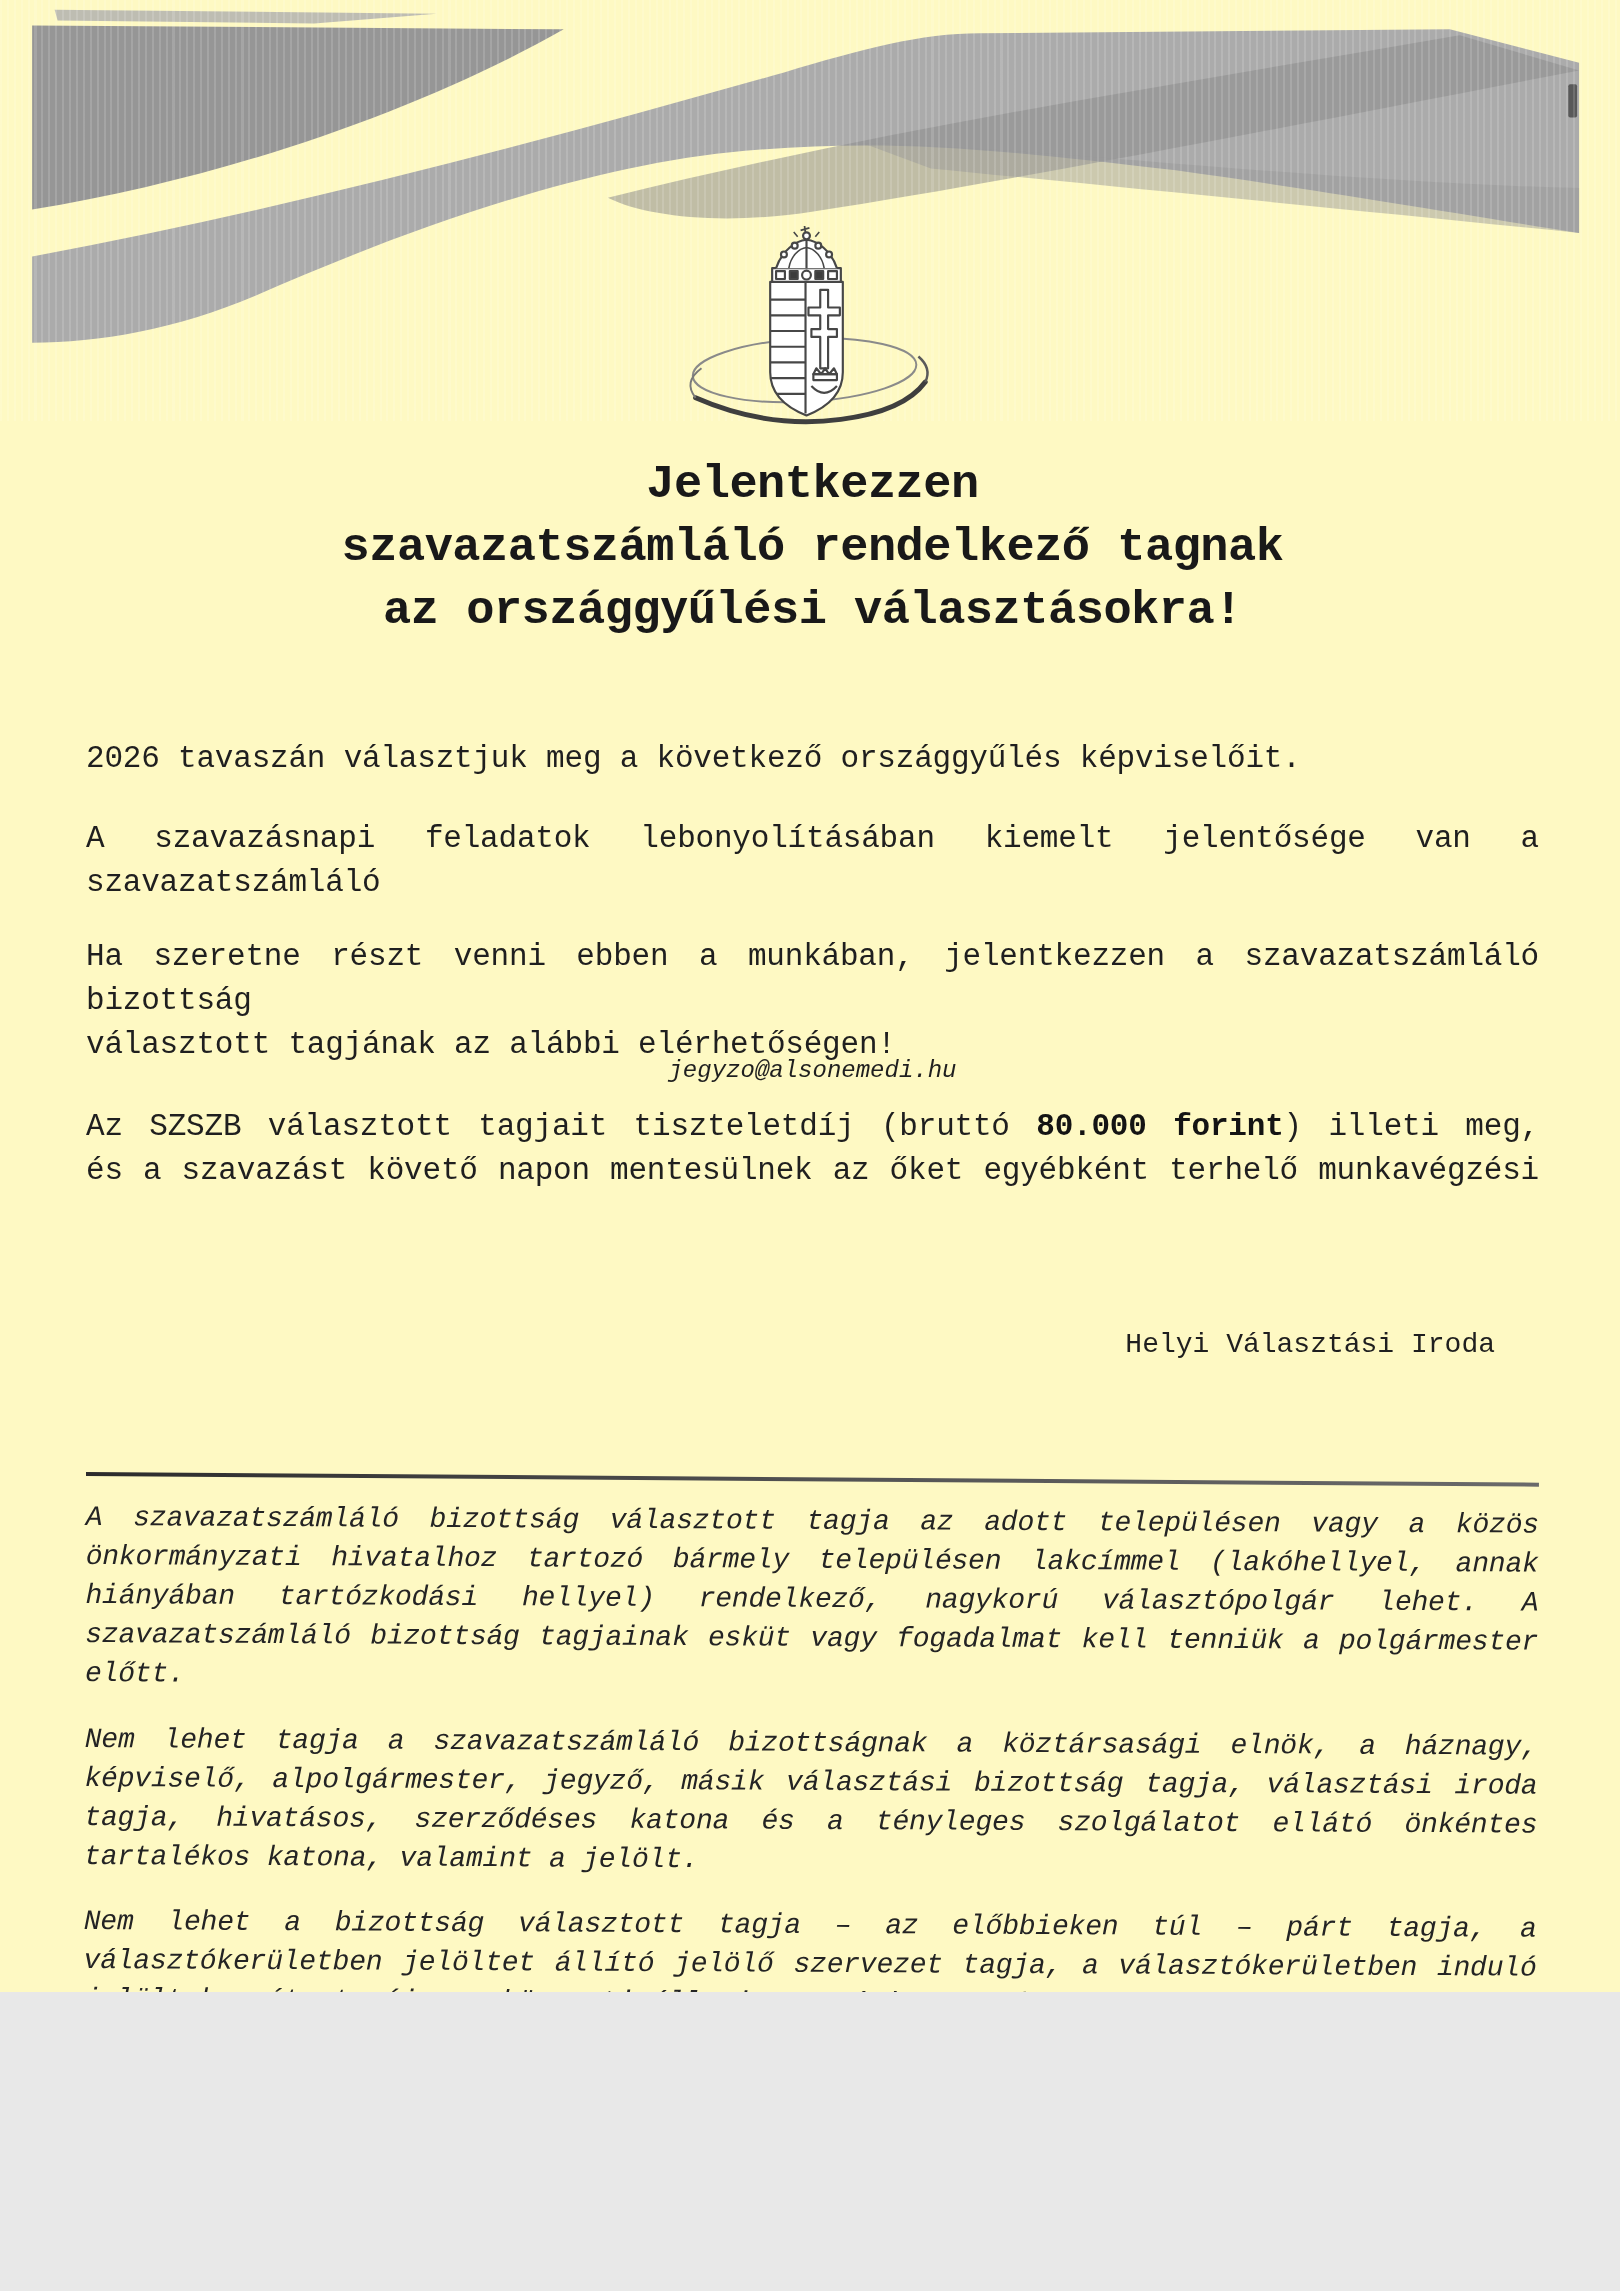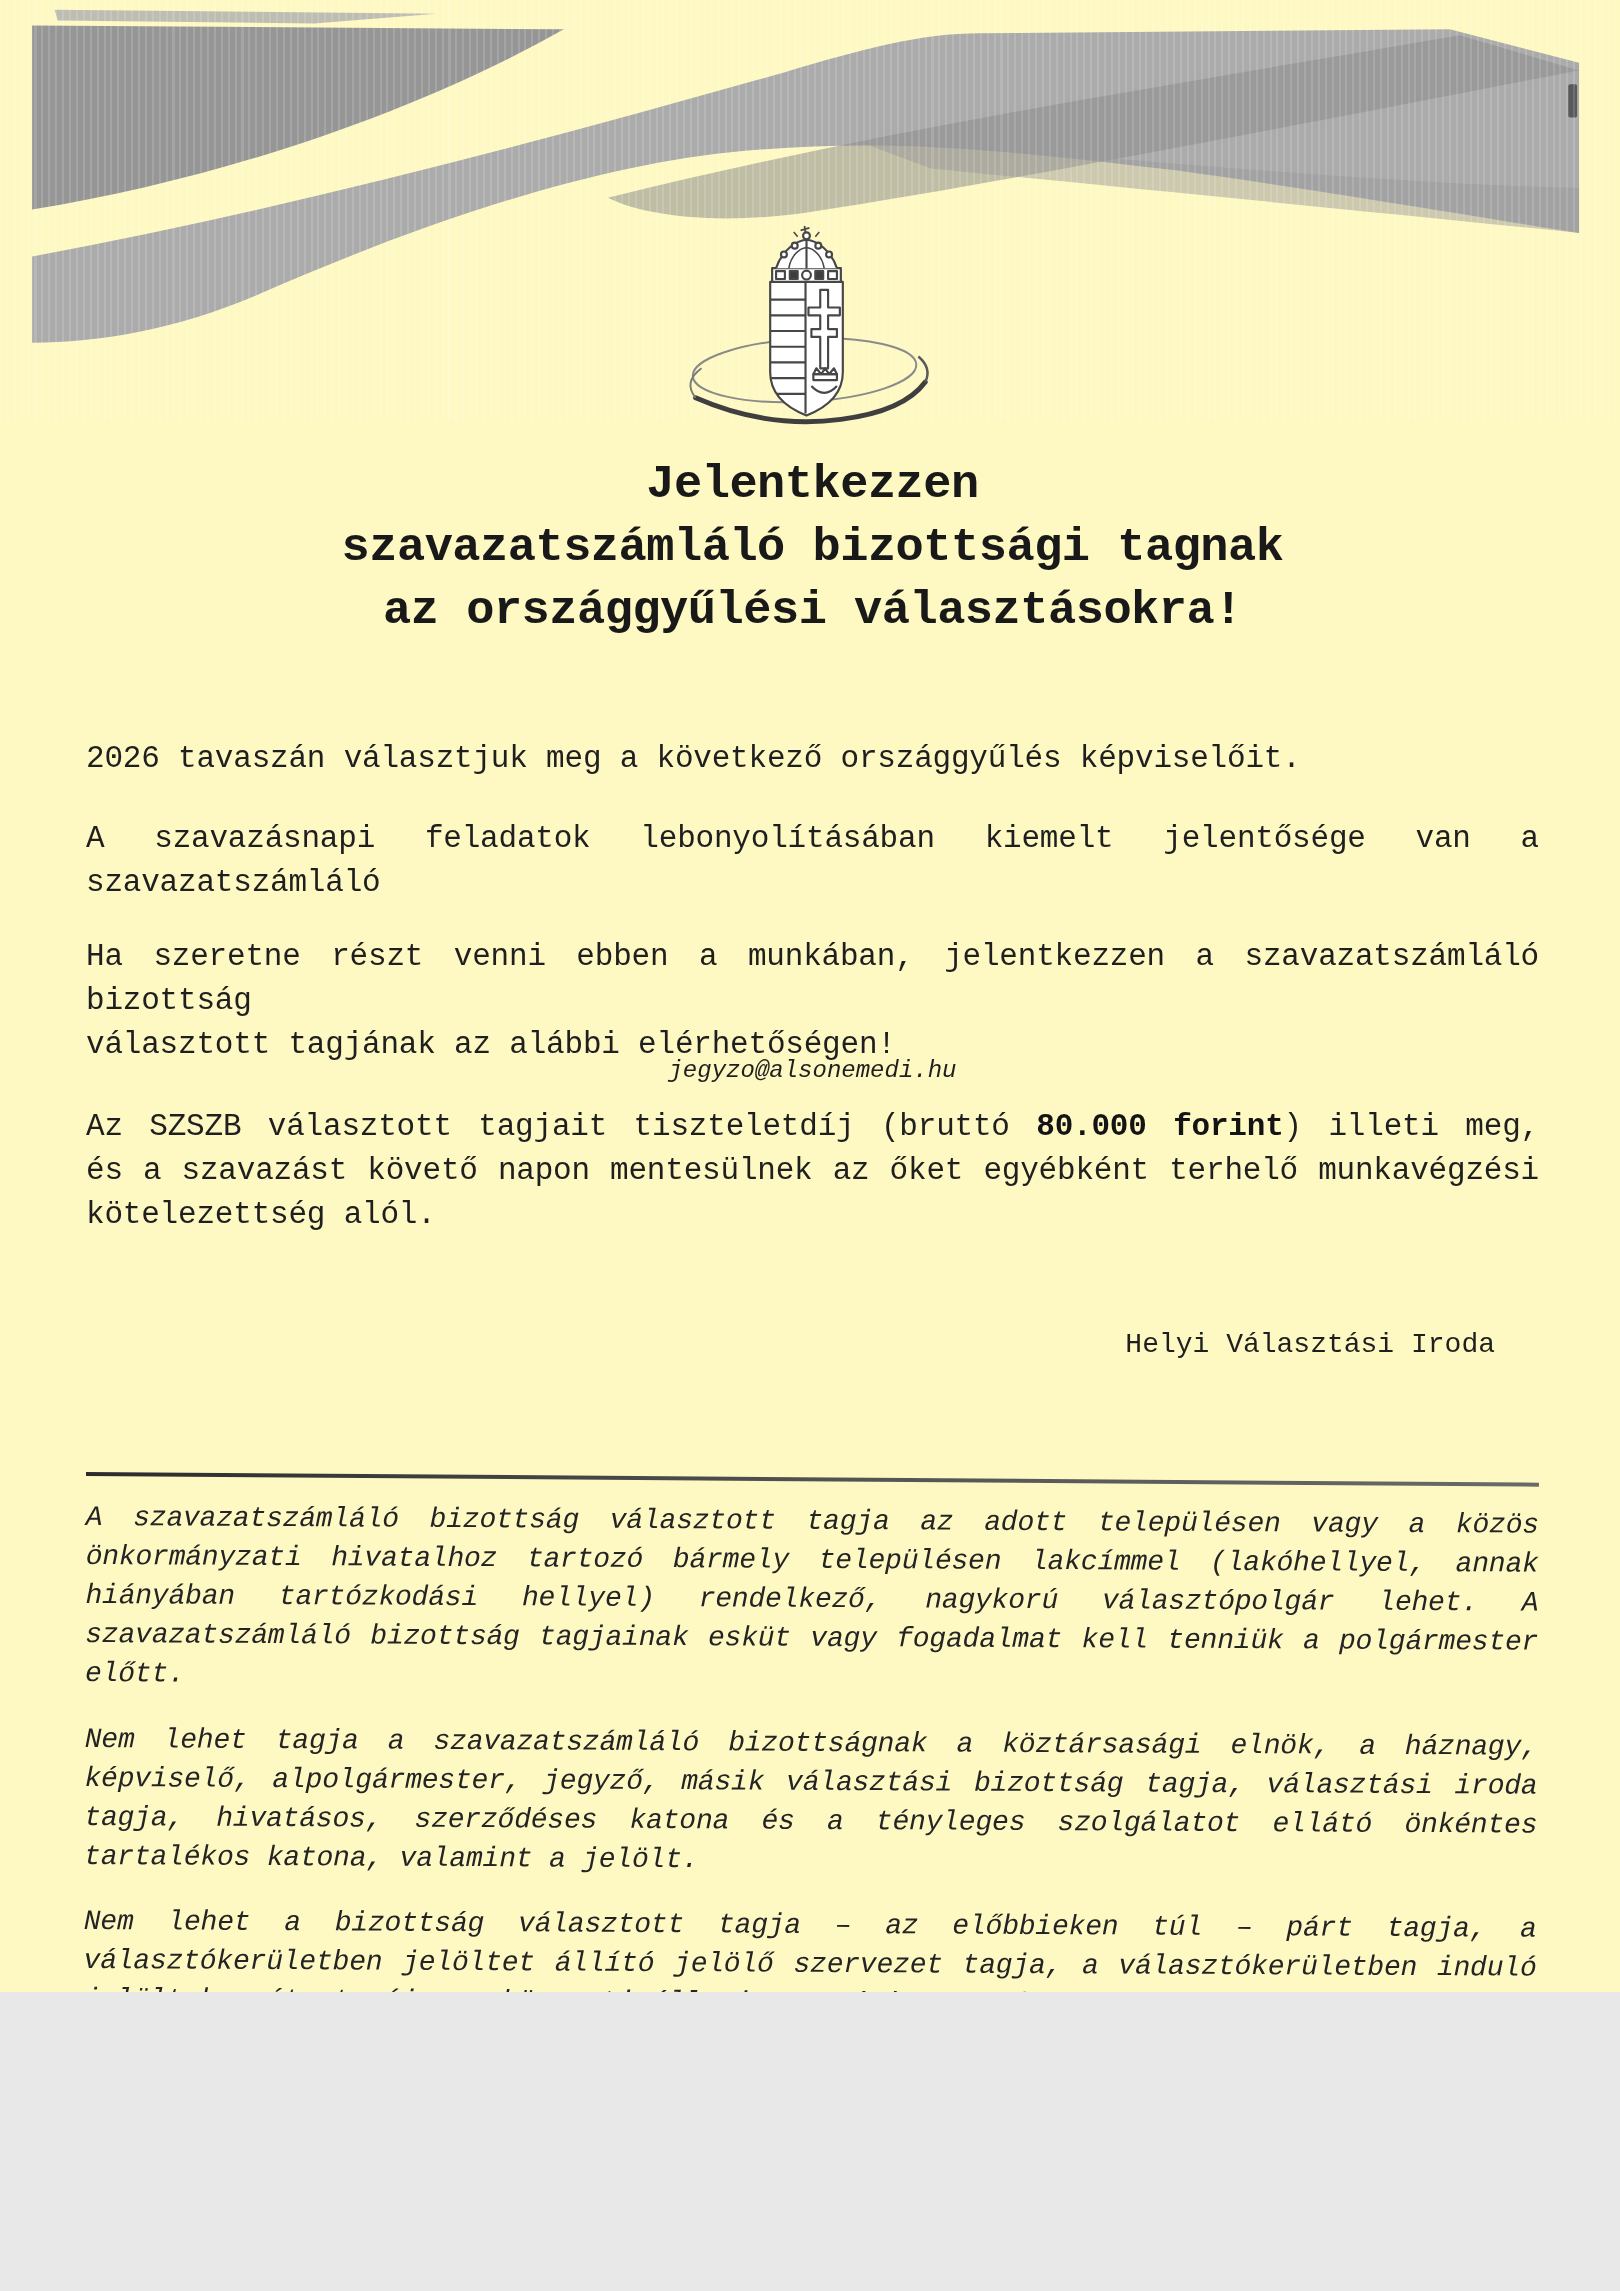--- a/index.html
+++ b/index.html
@@ -101,41 +101,40 @@
       <rect x="144" y="47" width="8" height="8" fill="#3d3d3d"></rect>
       <rect x="157" y="47" width="9" height="8"></rect>
       <circle cx="135" cy="11" r="3.5"></circle>
       <path d="M134 8 L133 1 M129 5.5 L138 3" fill="none" stroke-width="1.8"></path>
       <path d="M126 12 l-4 -5 M144 12 l4 -5" fill="none" stroke-width="1.6"></path>
     </g>
   </svg>
 
   <div class="tx title">
     <div>Jelentkezzen</div>
-    <div>szavazatszámláló bizottsági tagnak</div>
+    <div>szavazatszámláló rendelkező tagnak</div>
     <div>az országgyűlési választásokra!</div>
   </div>
 
   <div class="tx body-p p1">2026 tavaszán választjuk meg a következő országgyűlés képviselőit.</div>
 
   <div class="tx body-p p2">
     <div class="jline">A szavazásnapi feladatok lebonyolításában kiemelt jelentősége van a szavazatszámláló</div>
   </div>
 
   <div class="tx body-p p3">
     <div class="jline">Ha szeretne részt venni ebben a munkában, jelentkezzen a szavazatszámláló bizottság</div>
     <div>választott tagjának az alábbi elérhetőségen!</div>
   </div>
 
   <div class="tx email">jegyzo@alsonemedi.hu</div>
 
   <div class="tx body-p p4">
     <div class="jline"><span>Az SZSZB választott tagjait tiszteletdíj (bruttó </span><b>80.000 forint</b><span>) illeti meg,</span></div>
     <div class="jline">és a szavazást követő napon mentesülnek az őket egyébként terhelő munkavégzési</div>
-    <div>kötelezettség alól.</div>
   </div>
 
   <div class="tx signature">Helyi Választási Iroda</div>
 
   <div class="tx rule"></div>
 
   <div class="tx fineprint">
     <p>A szavazatszámláló bizottság választott tagja az adott településen vagy a közös önkormányzati hivatalhoz tartozó bármely településen lakcímmel (lakóhellyel, annak hiányában tartózkodási hellyel) rendelkező, nagykorú választópolgár lehet. A szavazatszámláló bizottság tagjainak esküt vagy fogadalmat kell tenniük a polgármester előtt.</p>
     <p>Nem lehet tagja a szavazatszámláló bizottságnak a köztársasági elnök, a háznagy, képviselő, alpolgármester, jegyző, másik választási bizottság tagja, választási iroda tagja, hivatásos, szerződéses katona és a tényleges szolgálatot ellátó önkéntes tartalékos katona, valamint a jelölt.</p>
     <p>Nem lehet a bizottság választott tagja – az előbbieken túl – párt tagja, a választókerületben jelöltet állító jelölő szervezet tagja, a választókerületben induló jelölt hozzátartozója, a központi államigazgatási szervekről, valamint a Kormány tagjai és az államtitkárok jogállásáról szóló törvény szerinti központi államigazgatási szervvel vagy a választási bizottság illetékességi területén hatáskörrel rendelkező egyéb közigazgatási szervvel kormányzati szolgálati jogviszonyban, politikai szolgálati jogviszonyban, biztosi jogviszonyban, szolgálati vagy más, munkavégzésre irányuló jogviszonyban álló személy a közalkalmazott, a munkavállaló, az egészségügyi szolgálati jogviszonyban, valamint a köznevelési foglalkoztatotti jogviszonyban álló személy kivételével.</p>

